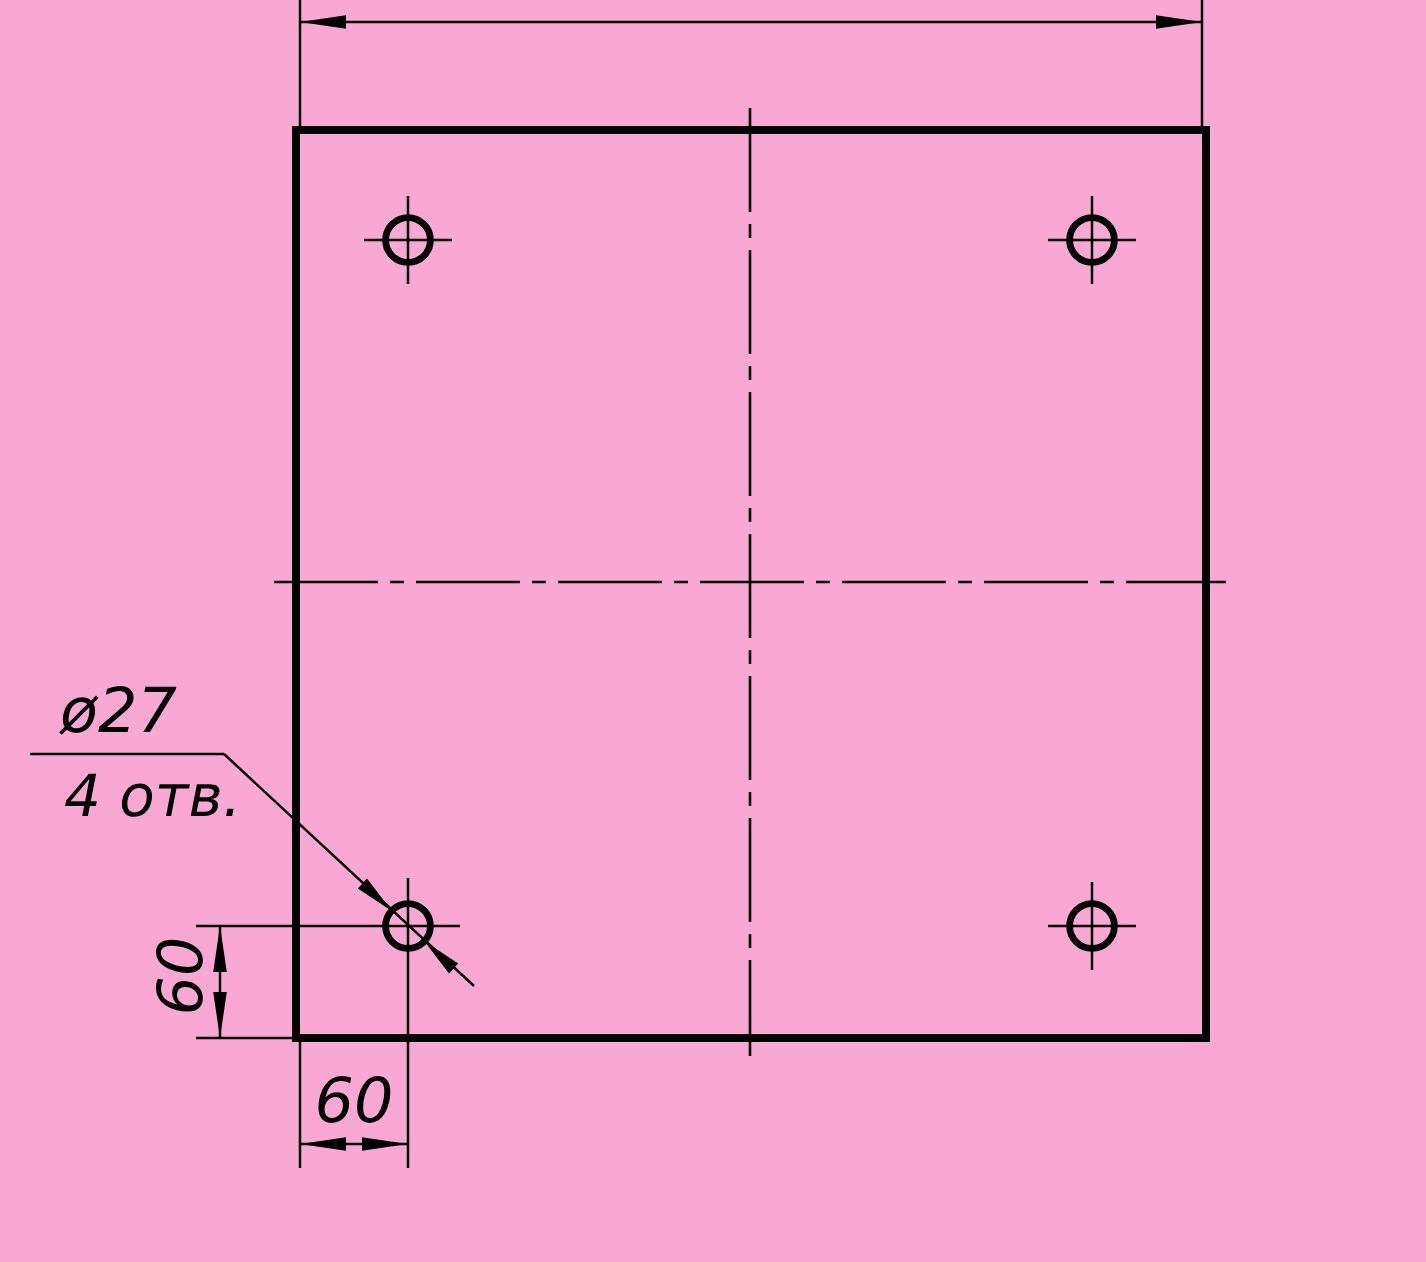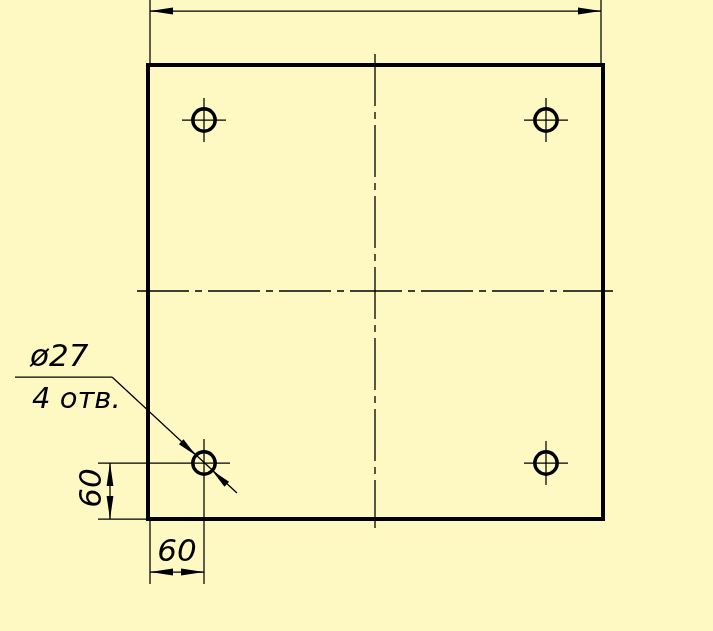--- a/index.html
+++ b/index.html
@@ -4,21 +4,21 @@
 <style>
   html, body {
     margin: 0;
     padding: 0;
     background: #ffffff;
   }
   .sheet {
     position: relative;
     width: 713px;
     height: 631px;
-    background: #fef9c3;
+    background: #f9a8d4;
     font-family: "DejaVu Sans", sans-serif;
     overflow: hidden;
   }
   svg { display: block; }
   .thick   { stroke: #000; stroke-width: 4;    fill: none; }
   .thin    { stroke: #000; stroke-width: 1.25; fill: none; }
   .hole    { stroke: #000; stroke-width: 3.4;  fill: none; }
   .cl      { stroke: #000; stroke-width: 1.3;  fill: none; stroke-dasharray: 52 6 7 6; }
   .arrow   { fill: #000; stroke: none; }
   .dimtext    { font-family: "DejaVu Sans", sans-serif; font-style: italic; font-size: 31px; fill: #000; }

